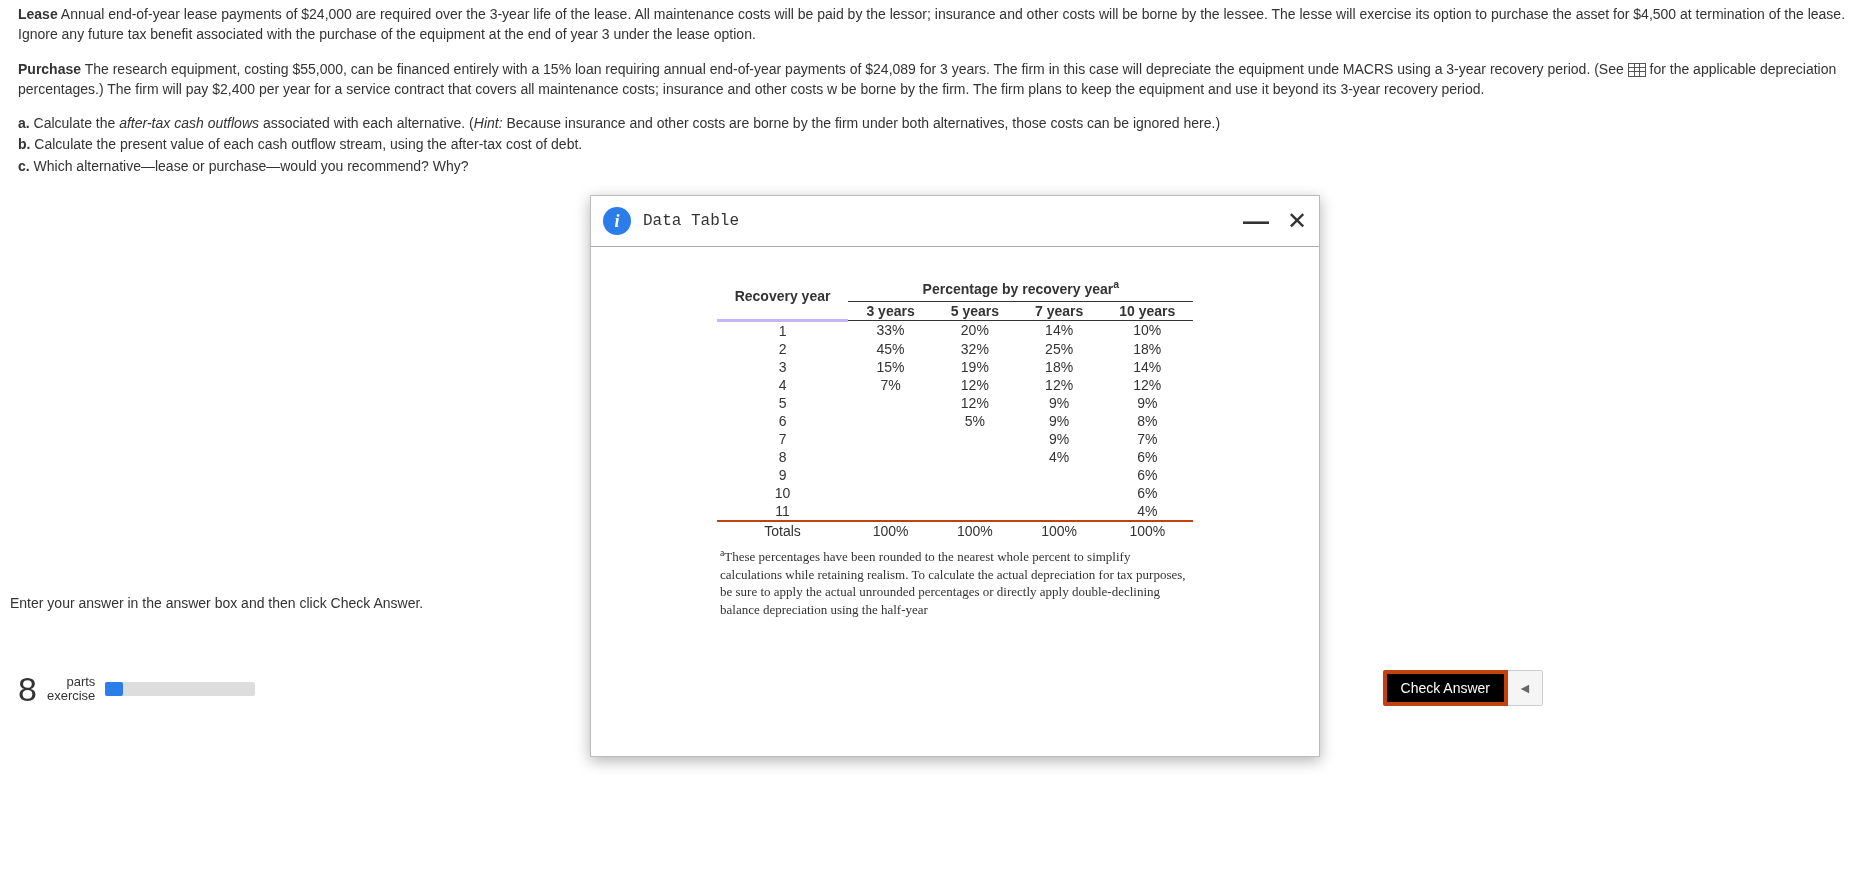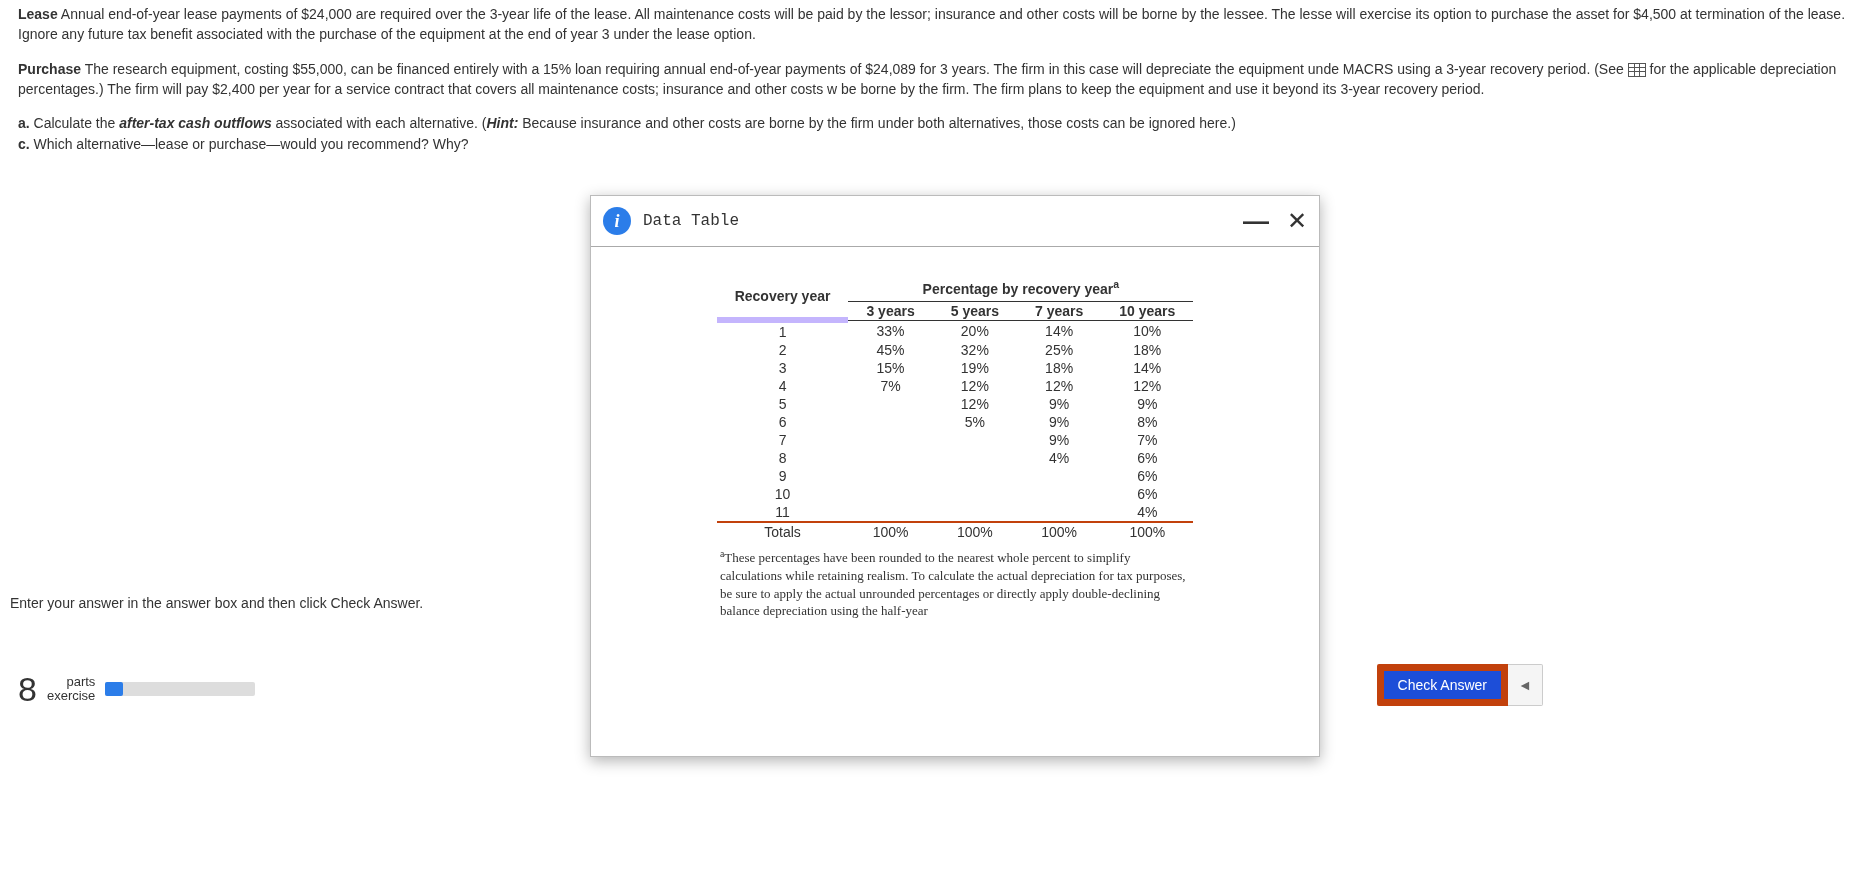--- a/index.html
+++ b/index.html
@@ -12,21 +12,21 @@
     width: 1873px;
     height: 871px;
     overflow: hidden;
   }
   .problem-text {
     padding: 4px 0 0 18px;
     line-height: 1.45;
   }
   .problem-text p { margin: 0 0 14px 0; }
   .bold { font-weight: bold; }
-  .italic { font-style: italic; font-weight: bold; }
+  .italic { font-style: italic; }
   .table-icon {
     display: inline-block;
     width: 16px; height: 12px;
     border: 1px solid #555;
     vertical-align: middle;
     position: relative;
     background:
       linear-gradient(#555,#555) 0 3px/100% 1px no-repeat,
       linear-gradient(#555,#555) 0 7px/100% 1px no-repeat,
       linear-gradient(#555,#555) 5px 0/1px 100% no-repeat,
@@ -77,23 +77,23 @@
     background: #2b7de9;
     border-radius: 2px;
   }
   .check-answer-group {
     position: absolute;
     right: 330px;
     bottom: 165px;
     display: flex;
   }
   .check-answer-btn {
-    background: #1d4ed8;
+    background: #000000;
     color: #fff;
-    border: 7px solid #c2410c;
+    border: 4px solid #c2410c;
     padding: 6px 14px;
     font-size: 14px;
     border-radius: 2px 0 0 2px;
     cursor: pointer;
   }
   .next-btn {
     background: #f5f5f5;
     border: 1px solid #ccc;
     border-left: none;
     width: 34px;
@@ -188,20 +188,23 @@
   <p>
     <span class="bold">Purchase</span><span>  The research equipment, costing $55,000, can be financed entirely with a 15% loan requiring annual end-of-year payments of $24,089 for 3 years.  The firm in this case will depreciate the equipment unde MACRS using a 3-year recovery period.  (See </span><span class="table-icon"></span><span> for the applicable depreciation percentages.)  The firm will pay $2,400 per year for a service contract that covers all maintenance costs; insurance and other costs w be borne by the firm.  The firm plans to keep the equipment and use it beyond its 3-year recovery period.</span>
   </p>
 </div>
 
 <div class="question-list">
   <div>
     <span class="bold">a.</span><span>  Calculate the </span><span class="italic">after-tax cash outflows</span><span> associated with each alternative.  (</span><span class="italic">Hint:</span><span> Because insurance and other costs are borne by the firm under both alternatives, those costs can be ignored here.)</span>
   </div>
   <div>
+    <span class="bold">b.</span><span>  Calculate the present value of each cash outflow stream, using the after-tax cost of debt.</span>
+  </div>
+  <div>
     <span class="bold">c.</span><span>  Which alternative—lease or purchase—would you recommend?  Why?</span>
   </div>
 </div>
 
 <div class="hint-text">Enter your answer in the answer box and then click Check Answer.</div>
 
 <div class="parts-block">
   <div class="parts-num">8</div>
   <div class="parts-label">
     <div>parts</div>
@@ -225,21 +228,21 @@
     <div class="modal-title">Data Table</div>
     <div class="modal-actions">
       <span class="min-icon">—</span>
       <span class="close-icon">✕</span>
     </div>
   </div>
   <div class="modal-body">
     <table class="macrs-table">
       <thead>
         <tr class="super-header">
-          <th rowspan="2" class="recovery-col" style="border-bottom:6px solid #c4b5fd;"><span>Recovery year</span></th>
+          <th rowspan="2" class="recovery-col" style="border-bottom:3px solid #c4b5fd;"><span>Recovery year</span></th>
           <th colspan="4"><span>Percentage by recovery year</span><span class="sup">a</span></th>
         </tr>
         <tr class="header-row" id="col-headers">
             <th>3 years</th>
             <th>5 years</th>
             <th>7 years</th>
             <th>10 years</th>
           </tr>
       </thead>
       <tbody id="macrs-body">

